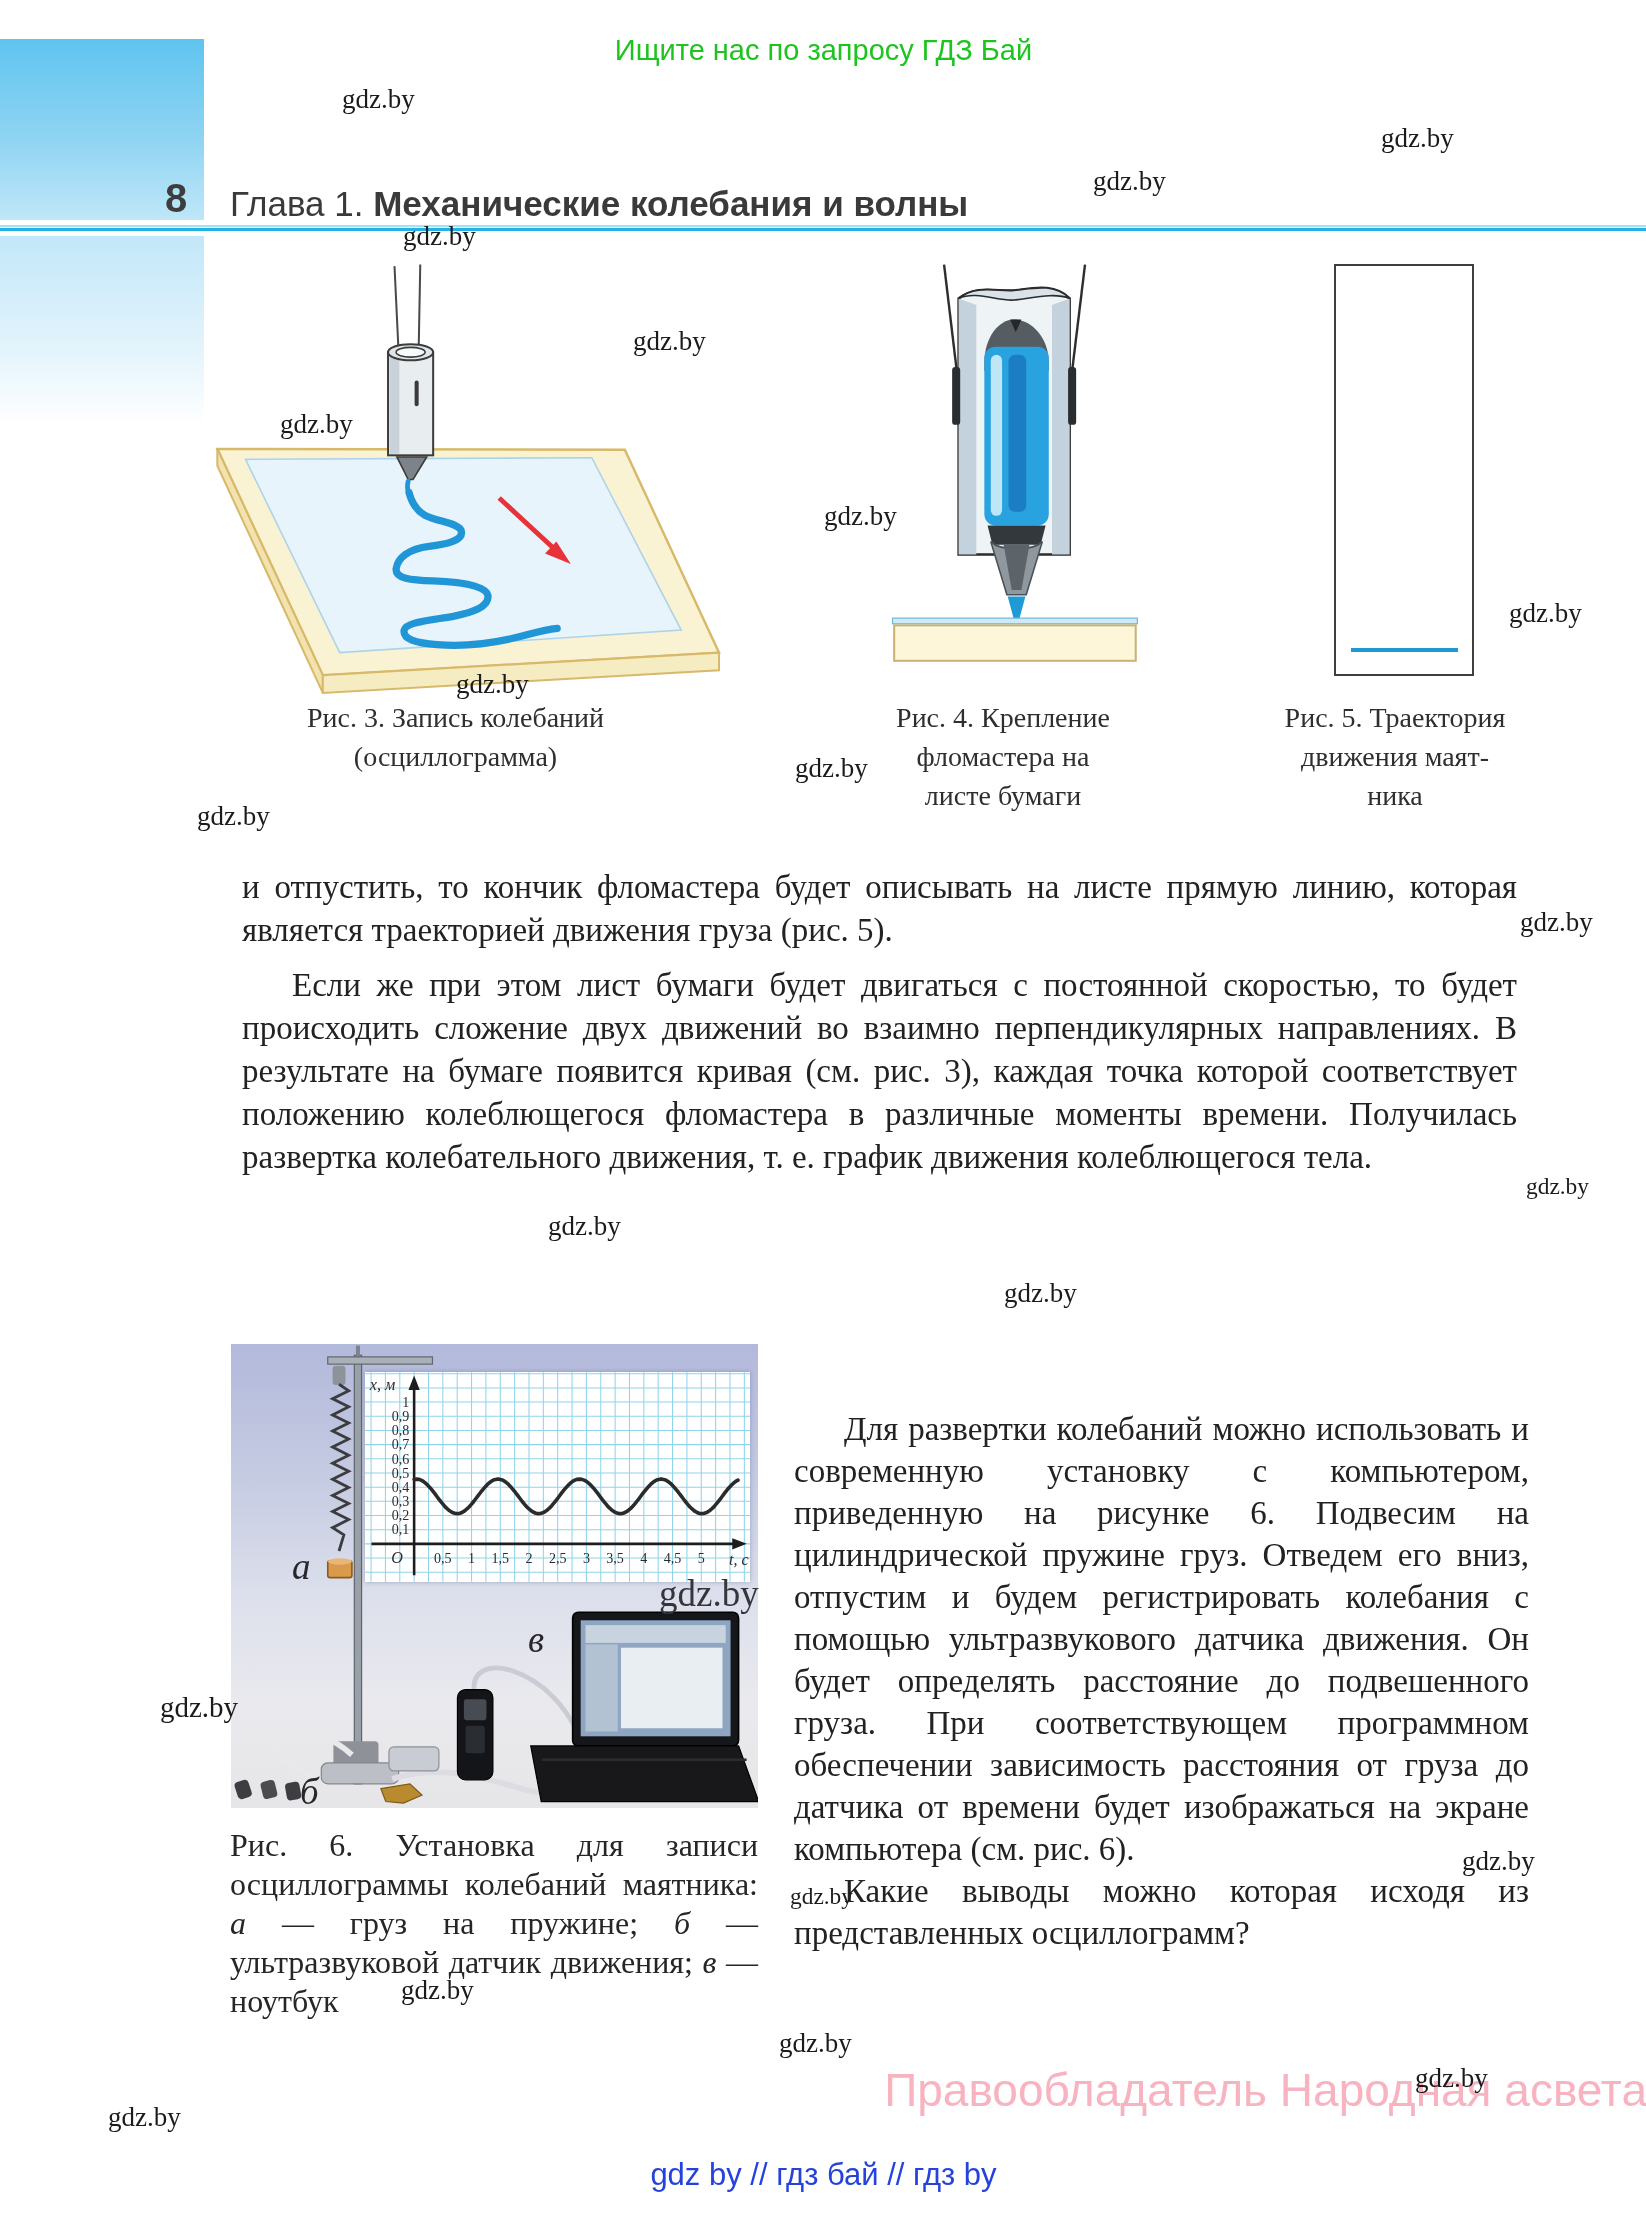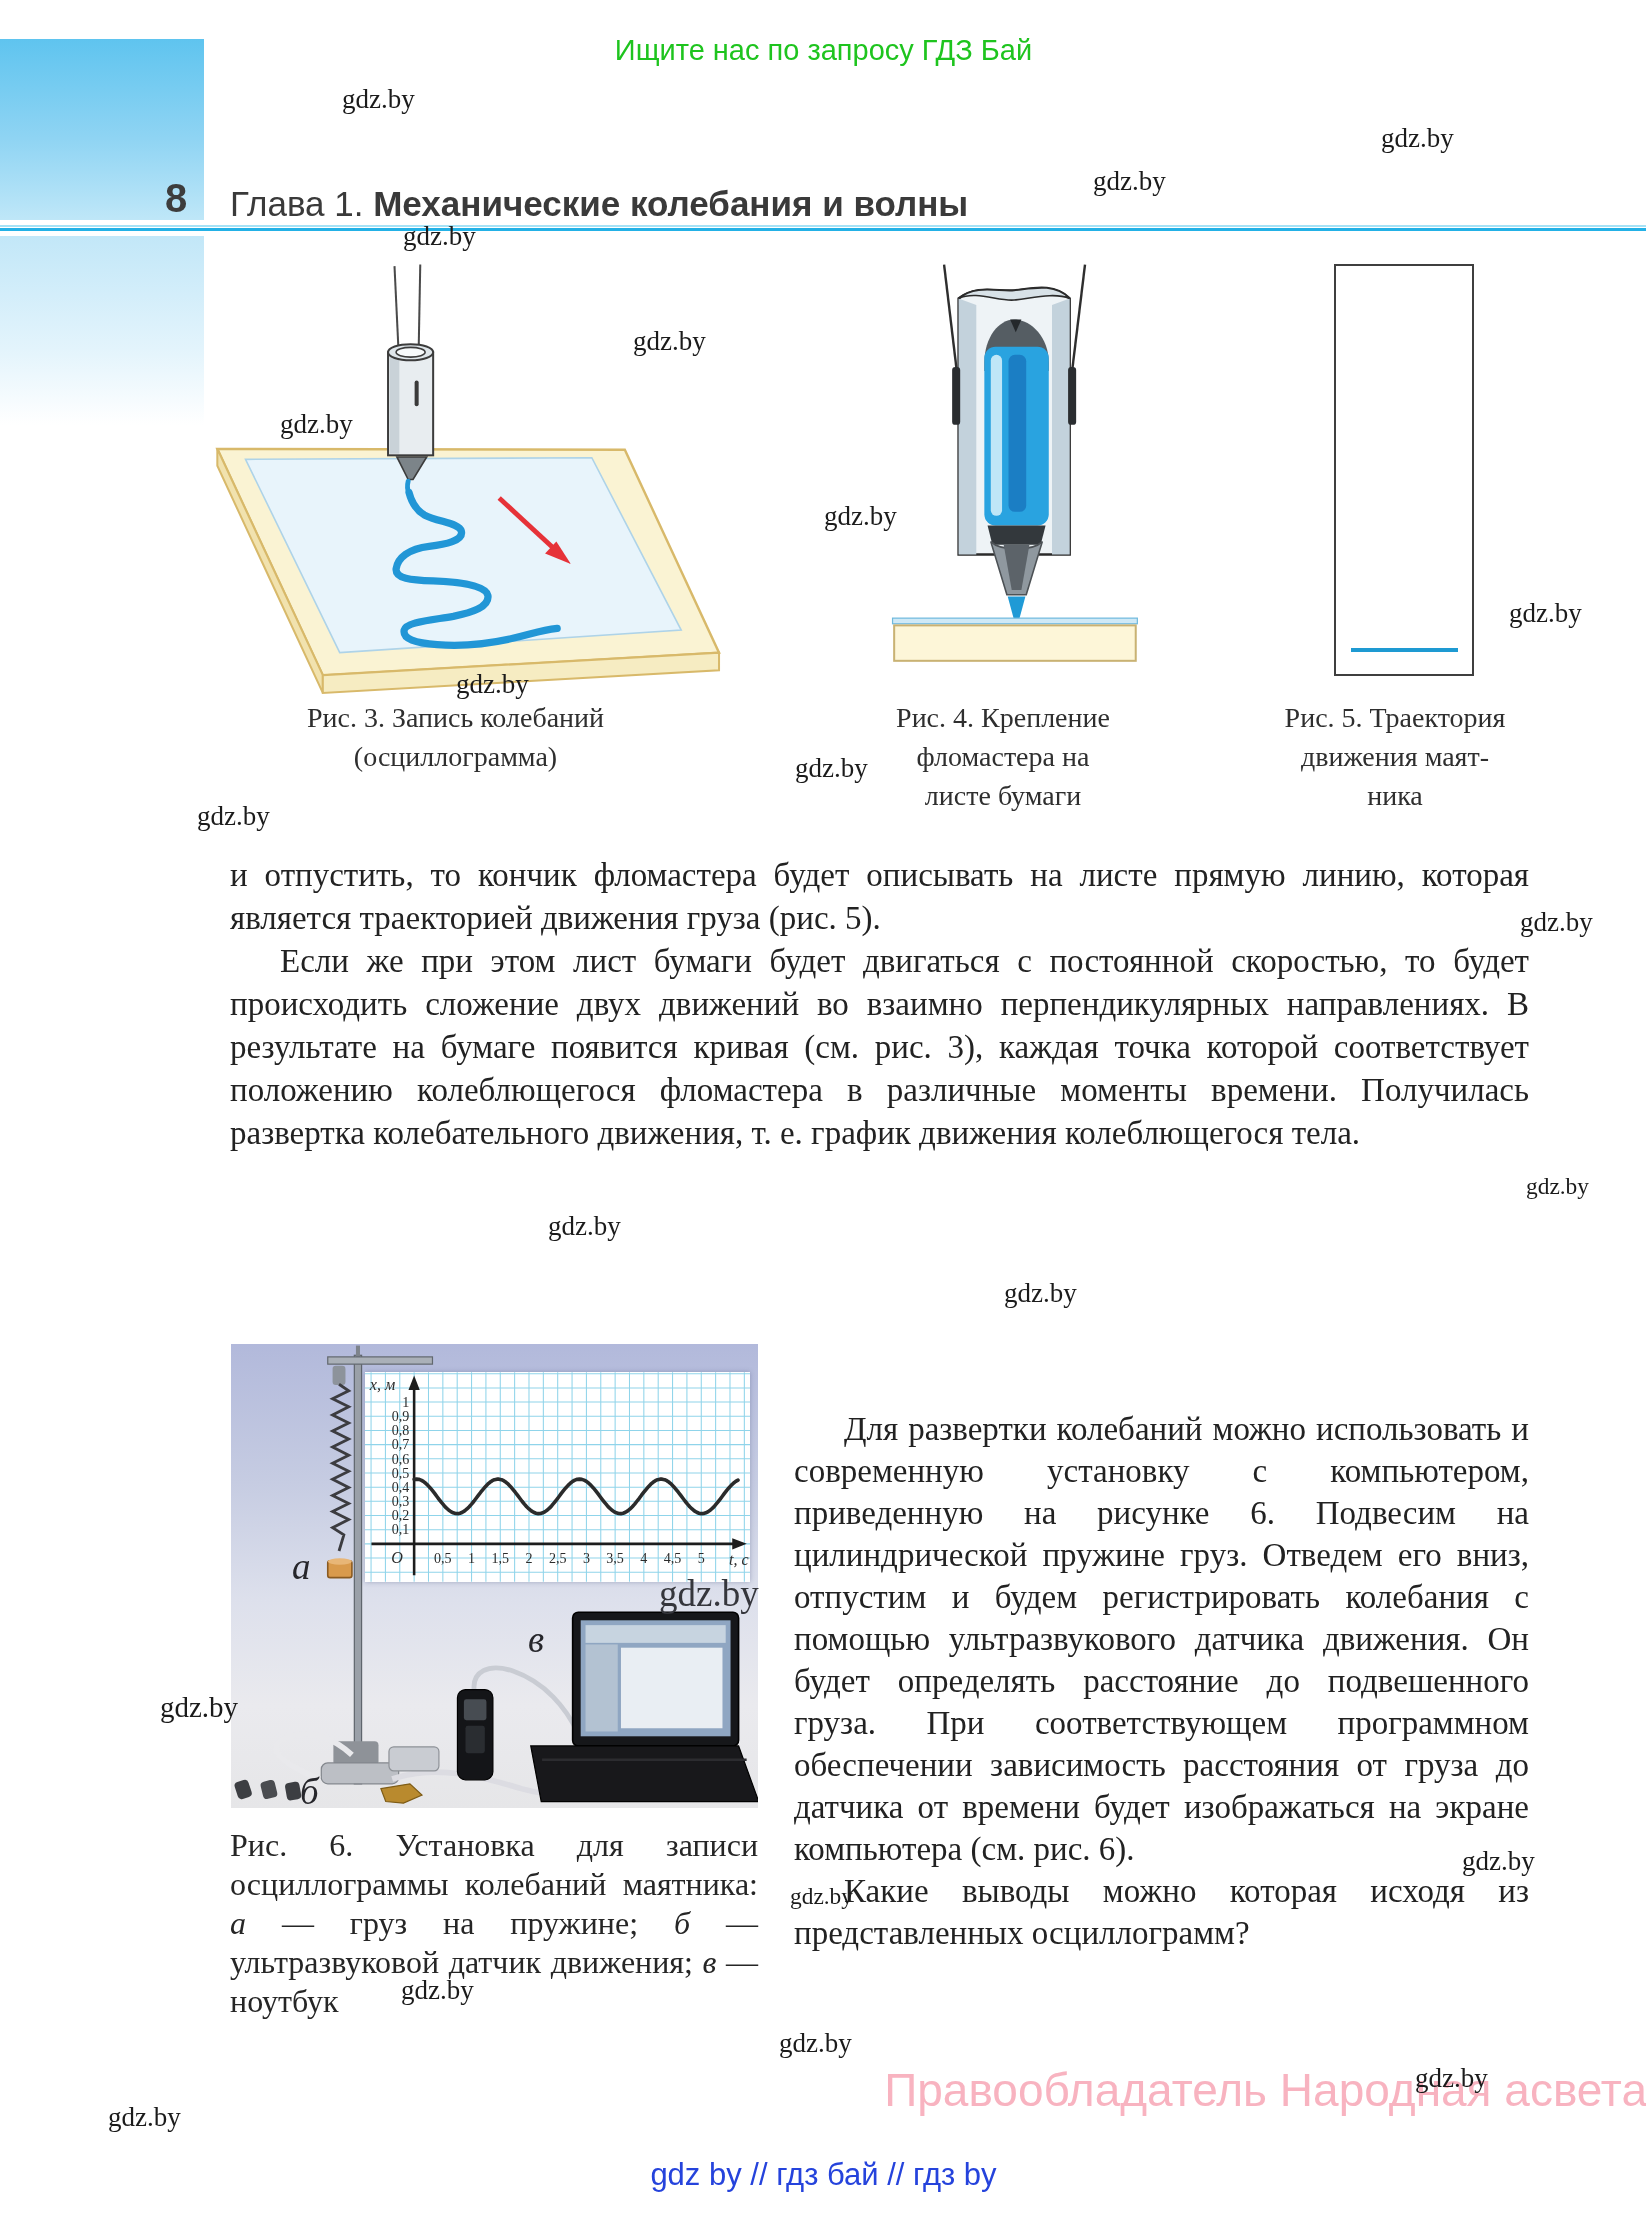--- a/index.html
+++ b/index.html
@@ -17,21 +17,21 @@
   .sidebar2{left:0;top:236px;width:204px;height:189px;
     background:linear-gradient(180deg,#c2e7f8 0%,#e3f4fc 60%,#ffffff 100%);}
   .pagenum{left:152px;top:176px;width:48px;text-align:center;font-size:40px;font-weight:bold;color:#3d3d3d;}
   .chapter{left:230px;top:184px;font-size:35px;color:#3a3a3a;white-space:nowrap;}
   .rule1{left:0;top:225px;width:100%;height:2.4px;background:#a6e2f6;}
   .rule2{left:0;top:228px;width:100%;height:3.2px;background:#23b1e6;}
   
   .cap{font-size:28px;line-height:39px;color:#2f2f2f;}
   
   .bodytext{left:230px;top:854px;width:1299px;font-size:33px;line-height:43px;}
-  .bodytext p{margin:0;}
+  .bodytext p{margin:12px;}
   .indent{text-indent:50px;}
   .colright{left:794px;top:1408px;width:735px;font-size:33px;line-height:42px;}
   .colright p{margin:0;}
   .fig6cap{left:230px;top:1826px;width:528px;font-size:32px;line-height:39px;color:#262626;}
   
   .wm{position:absolute;font-family:Liberation Serif, serif;color:#1b1b1b;white-space:nowrap;}
   
   .photo{left:231px;top:1344px;width:527px;height:464px;
     background:linear-gradient(180deg,#b2b9db 0%,#c6cce2 30%,#dde0ec 55%,#eaeaee 78%,#e6e6e8 100%);}
   .panel{position:absolute;left:134px;top:28px;width:385px;height:210px;background:#fff;

